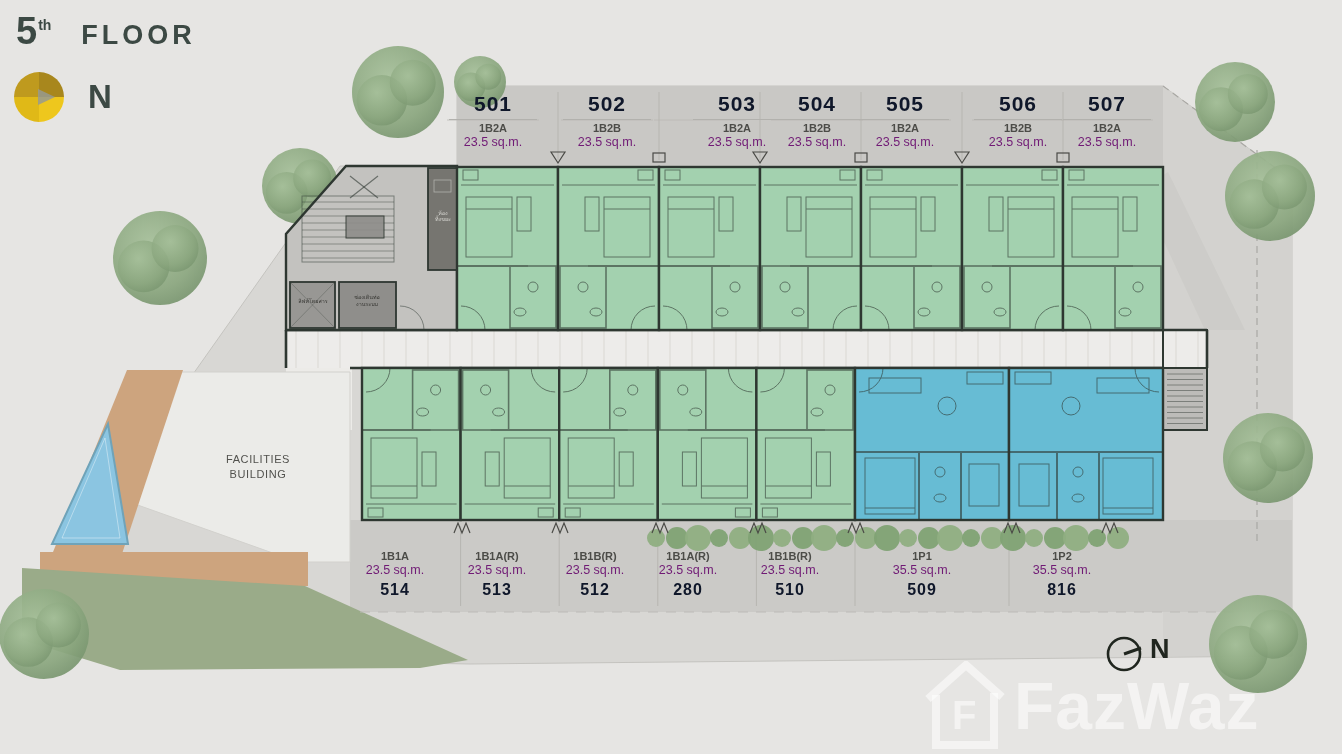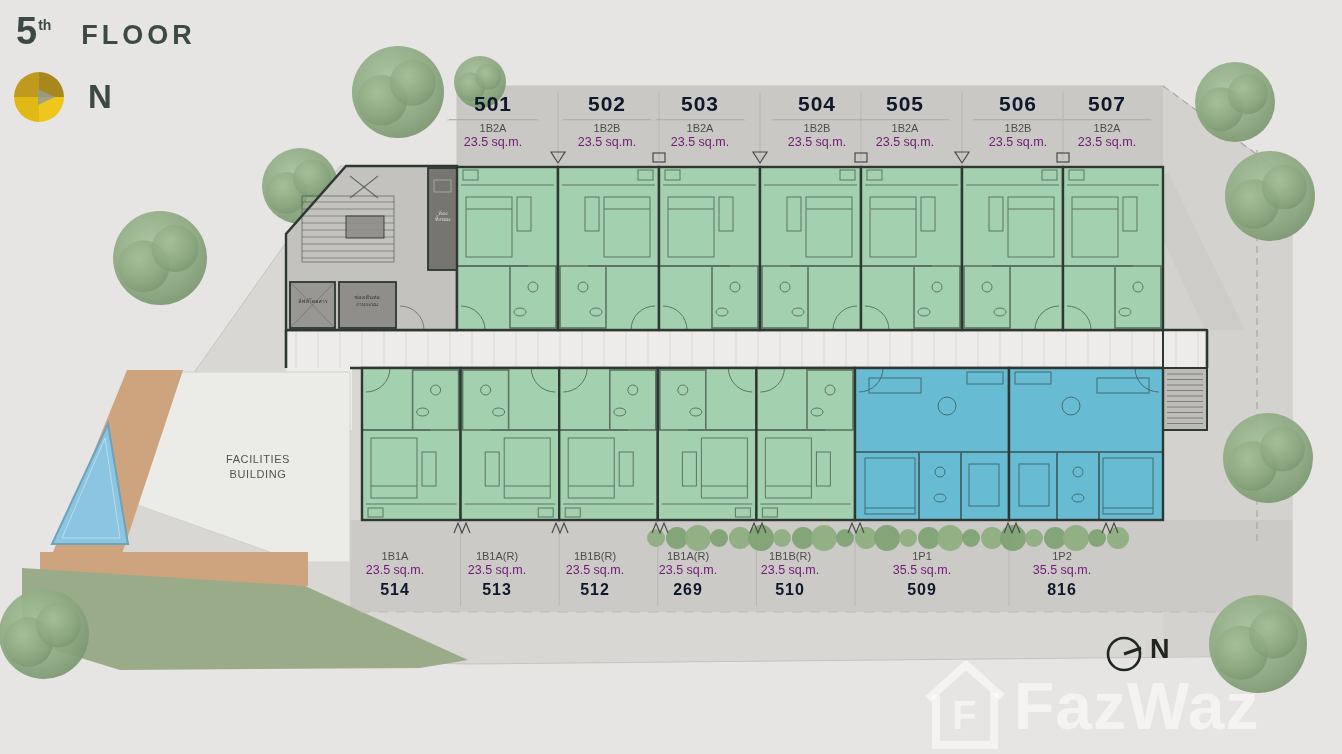--- a/index.html
+++ b/index.html
@@ -22,21 +22,21 @@
   .compass-top .n{font-size:33px;font-weight:bold;color:#3c4944;margin-left:24px;}
 
   
   .facilities{position:absolute;left:194px;top:452px;width:128px;text-align:center;
         font-size:11px;letter-spacing:.6px;color:#51514d;line-height:15px;}
 
   
   .ulabel{position:absolute;transform:translateX(-50%);text-align:center;line-height:1.15;}
   .u-num{font-size:21px;font-weight:bold;color:#0f172a;letter-spacing:1px;}
   .u-line{height:1px;background:#b2b1ad;width:88px;margin:3px auto 2px;}
-  .u-type{font-size:11px;font-weight:normal;color:#4c4c48;}
+  .u-type{font-size:11px;font-weight:bold;color:#4c4c48;}
   .u-area{font-size:12.5px;color:#701a75;}
   #bottom-labels .u-num{font-size:16px;margin-top:4px;}
 
   
   .tinytext{position:absolute;font-size:6px;line-height:7px;color:#33332f;
         text-align:center;transform:scale(.9);}
   .tinytext.light{color:#d8d8d3;}
 
   
   .compass-br{position:absolute;left:1104px;top:630px;display:flex;align-items:center;color:#20261f;}
@@ -510,21 +510,21 @@
         <div class="u-line"></div>
         <div class="u-type">1B2A</div>
         <div class="u-area">23.5 sq.m.</div>
       </div>
       <div class="ulabel" style="left: 607px; top: 92px;">
         <div class="u-num">502</div>
         <div class="u-line"></div>
         <div class="u-type">1B2B</div>
         <div class="u-area">23.5 sq.m.</div>
       </div>
-      <div class="ulabel" style="left: 700px; top: 92px;">
+      <div class="ulabel" style="left: 737px; top: 92px;">
         <div class="u-num">503</div>
         <div class="u-line"></div>
         <div class="u-type">1B2A</div>
         <div class="u-area">23.5 sq.m.</div>
       </div>
       <div class="ulabel" style="left: 817px; top: 92px;">
         <div class="u-num">504</div>
         <div class="u-line"></div>
         <div class="u-type">1B2B</div>
         <div class="u-area">23.5 sq.m.</div>
@@ -560,21 +560,21 @@
         <div class="u-num">513</div>
       </div>
       <div class="ulabel" style="left: 595px; top: 550px;">
         <div class="u-type">1B1B(R)</div>
         <div class="u-area">23.5 sq.m.</div>
         <div class="u-num">512</div>
       </div>
       <div class="ulabel" style="left: 688px; top: 550px;">
         <div class="u-type">1B1A(R)</div>
         <div class="u-area">23.5 sq.m.</div>
-        <div class="u-num">269</div>
+        <div class="u-num">280</div>
       </div>
       <div class="ulabel" style="left: 790px; top: 550px;">
         <div class="u-type">1B1B(R)</div>
         <div class="u-area">23.5 sq.m.</div>
         <div class="u-num">510</div>
       </div>
       <div class="ulabel" style="left: 922px; top: 550px;">
         <div class="u-type">1P1</div>
         <div class="u-area">35.5 sq.m.</div>
         <div class="u-num">509</div>

